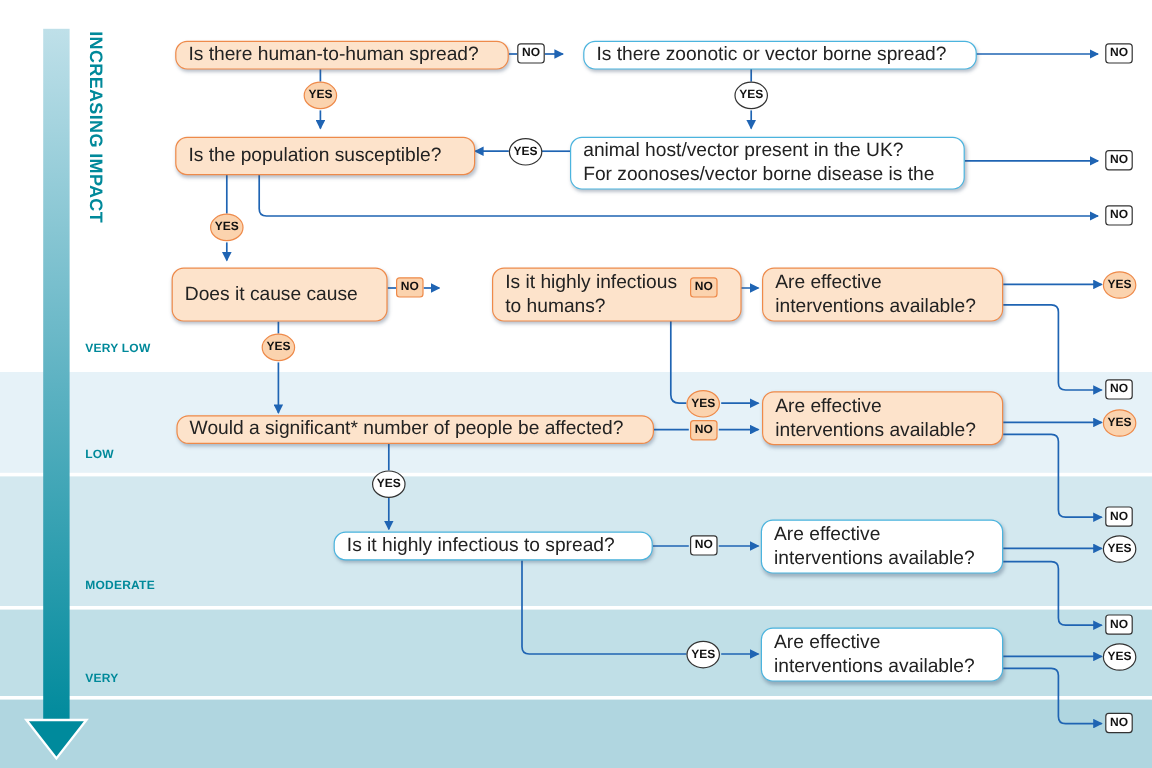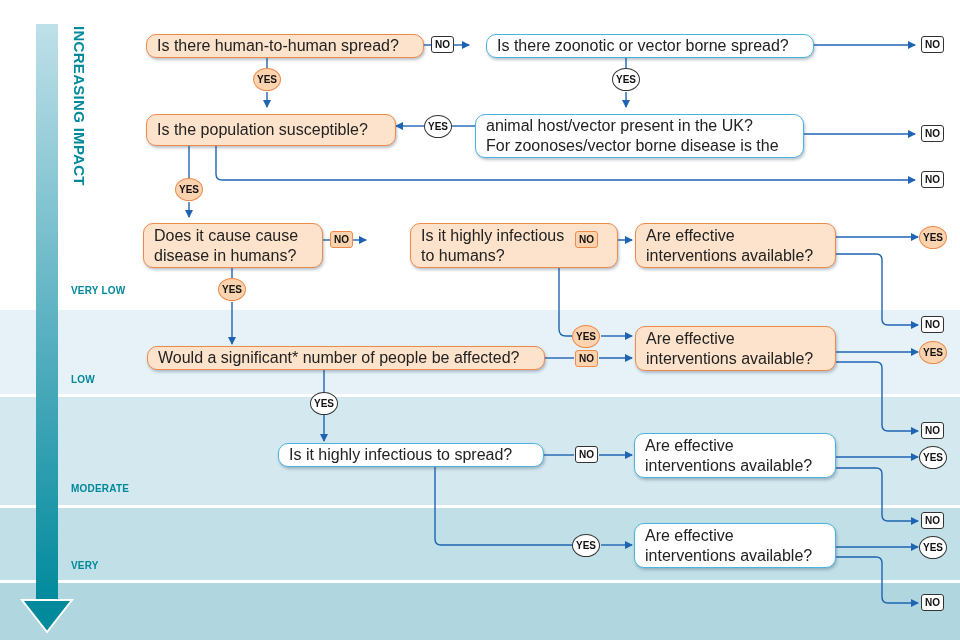--- a/index.html
+++ b/index.html
@@ -120,21 +120,20 @@
 </div>
 <div class="box orange" style="left:146px;top:114px;width:250px;height:32px;">
   <span>Is the population susceptible?</span>
 </div>
 <div class="box white" style="left:475px;top:114px;width:329px;height:44px;flex-direction:column;align-items:flex-start;justify-content:center;">
   <span>animal host/vector present in the UK?</span>
   <span>For zoonoses/vector borne disease is the</span>
 </div>
 <div class="box orange" style="left:143px;top:223px;width:180px;height:45px;flex-direction:column;align-items:flex-start;justify-content:center;">
   <span>Does it cause cause</span>
-  <span>disease in humans?</span>
 </div>
 <div class="box orange" style="left:369px;top:223px;width:208px;height:45px;flex-direction:column;align-items:flex-start;justify-content:center;margin-left:41px;">
   <span>Is it highly infectious</span>
   <span>to humans?</span>
 </div>
 <div class="box orange" style="left:635px;top:223px;width:201px;height:45px;flex-direction:column;align-items:flex-start;justify-content:center;">
   <span>Are effective</span>
   <span>interventions available?</span>
 </div>
 <div class="box orange" style="left:635px;top:326px;width:201px;height:45px;flex-direction:column;align-items:flex-start;justify-content:center;">

